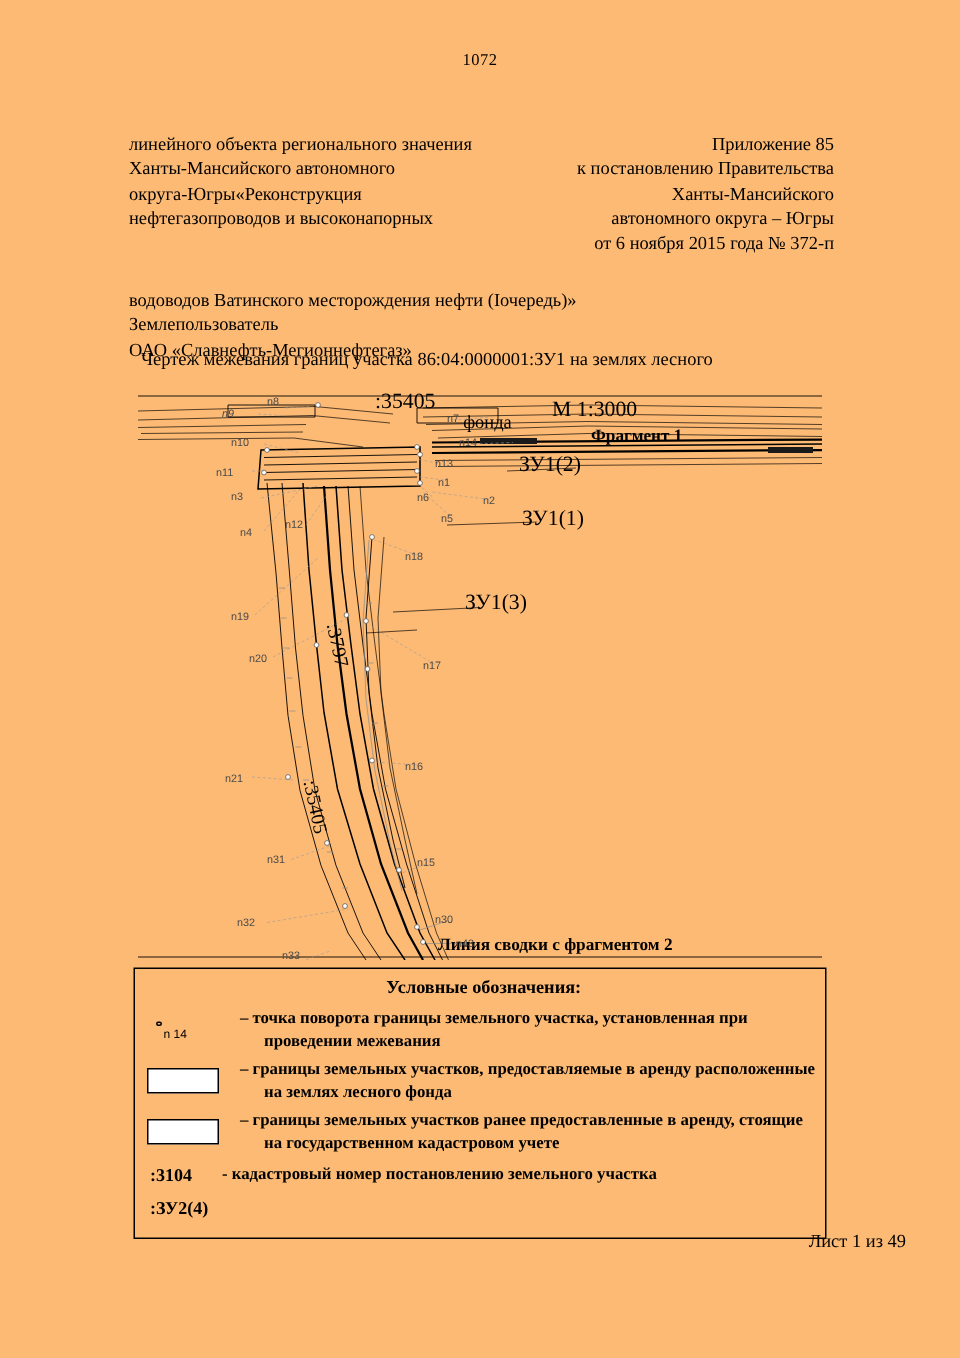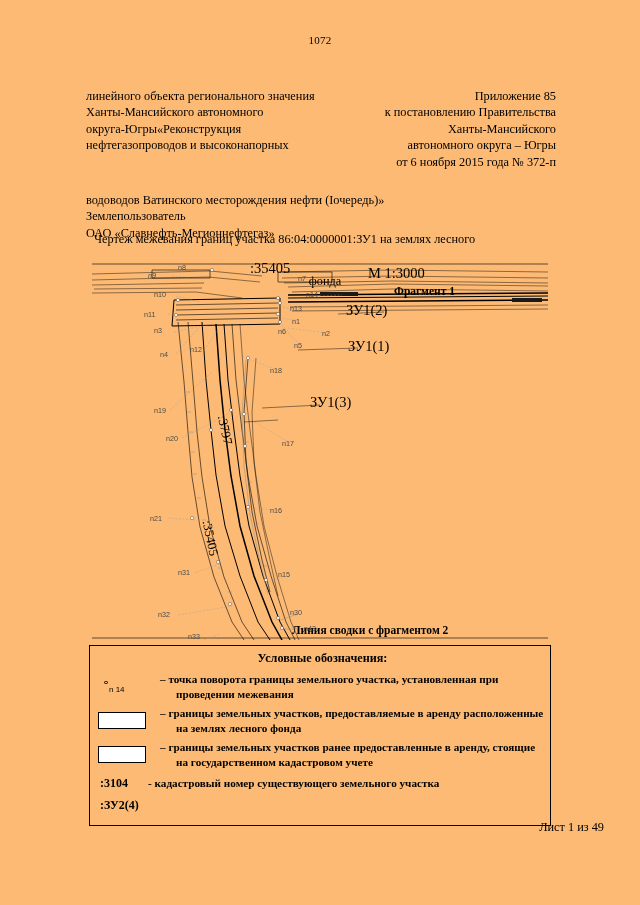--- a/index.html
+++ b/index.html
@@ -429,21 +429,21 @@
         <span>– границы земельных участков ранее предоставленные в аренду, стоящие</span>
         <span class="cont">на государственном кадастровом учете</span>
       </div>
     </div>
 
     <div class="legend-row code-row">
       <div class="legend-sym">
         <span class="sym-code">:3104</span>
       </div>
       <div class="legend-text">
-        <span>- кадастровый номер существующего земельного участка</span>
+        <span>- кадастровый номер постановлению земельного участка</span>
       </div>
     </div>
 
     <div class="legend-row code-row contour-row">
       <div class="legend-sym">
         <span class="sym-code">:ЗУ2(4)</span>
       </div>
     </div>
   </div>
 

